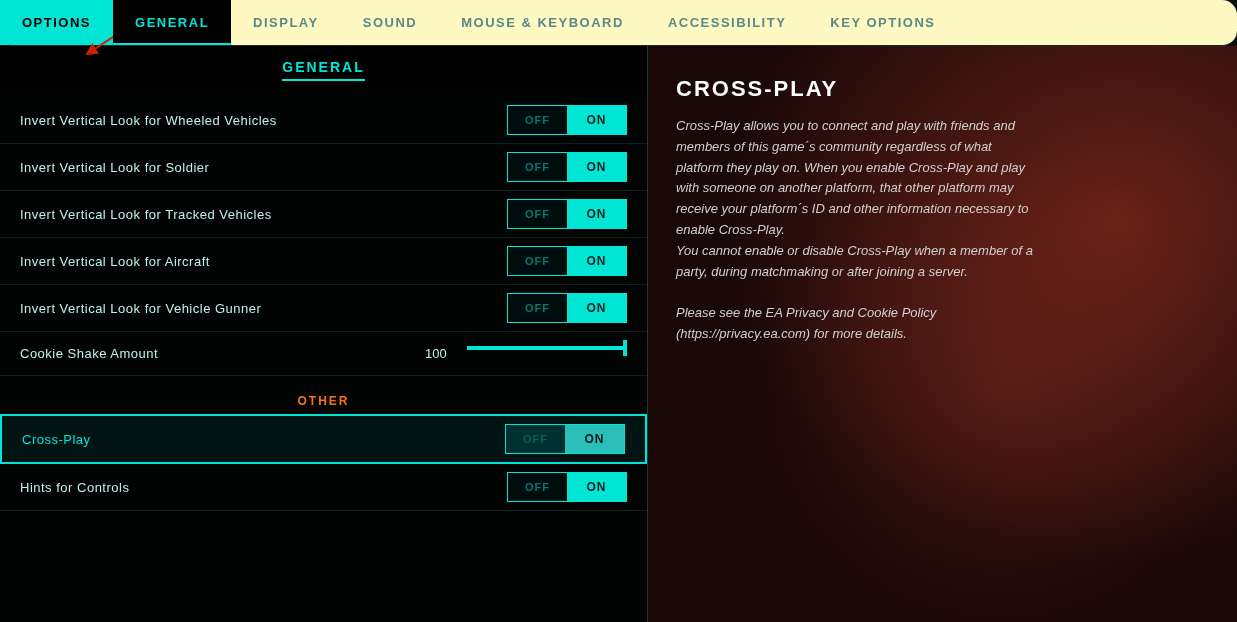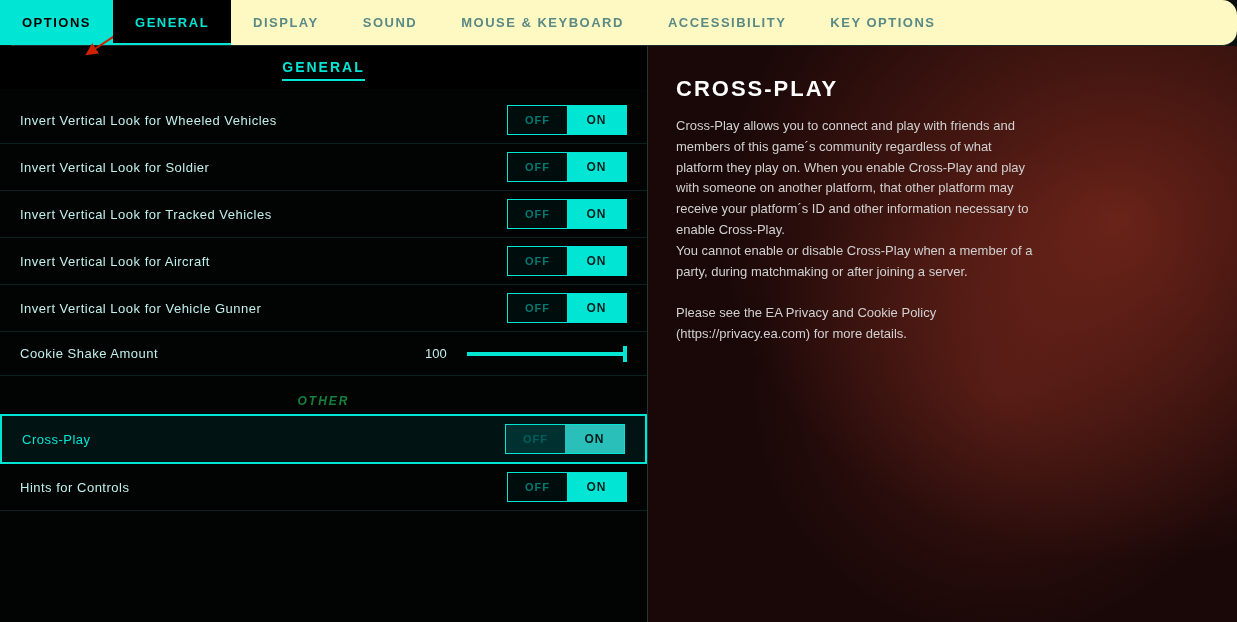--- a/index.html
+++ b/index.html
@@ -181,21 +181,21 @@
       color: #006060;
     }
     .toggle-switch.dim .toggle-on {
       background: #2abfb8;
       color: #001a1a;
     }
 
     
     .slider-container {
       display: flex;
-      align-items: center;
+      align-items: flex-start;
       gap: 12px;
     }
     .slider-value {
       font-size: 13px;
       color: #c0f0ec;
       min-width: 30px;
     }
     .slider-track {
       width: 160px;
       height: 4px;
@@ -216,22 +216,21 @@
       background: #00e5d4;
     }
 
     
     .section-divider {
       text-align: center;
       padding: 10px 0 6px;
       font-size: 12px;
       font-weight: bold;
       letter-spacing: 2px;
-      color: #15803d;
-      font-style: italic;
+      color: #f97316;
     }
 
     
     .right-panel {
       flex: 1;
       position: relative;
       overflow: hidden;
     }
     .right-bg {
       position: absolute;
@@ -252,20 +251,21 @@
       font-weight: bold;
       letter-spacing: 2px;
       color: #fff;
       margin-bottom: 14px;
     }
     .crossplay-desc {
       font-size: 13px;
       line-height: 1.6;
       color: #d0d0d0;
       max-width: 360px;
+      font-style: italic;
     }
 
     
     .left-panel::-webkit-scrollbar { width: 4px; }
     .left-panel::-webkit-scrollbar-track { background: #000; }
     .left-panel::-webkit-scrollbar-thumb { background: #00e5d4; }
   </style>
 </head>
 <body>
 

